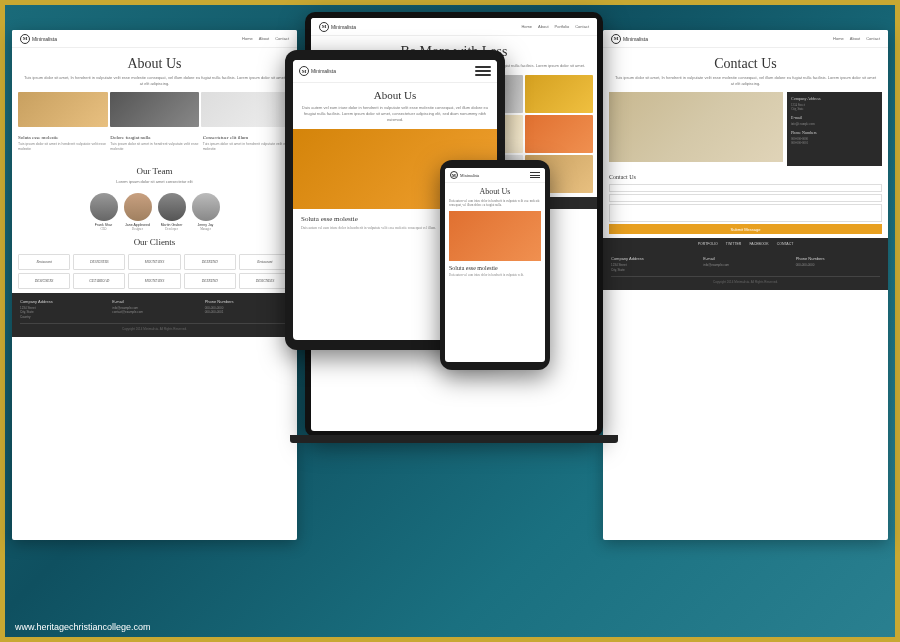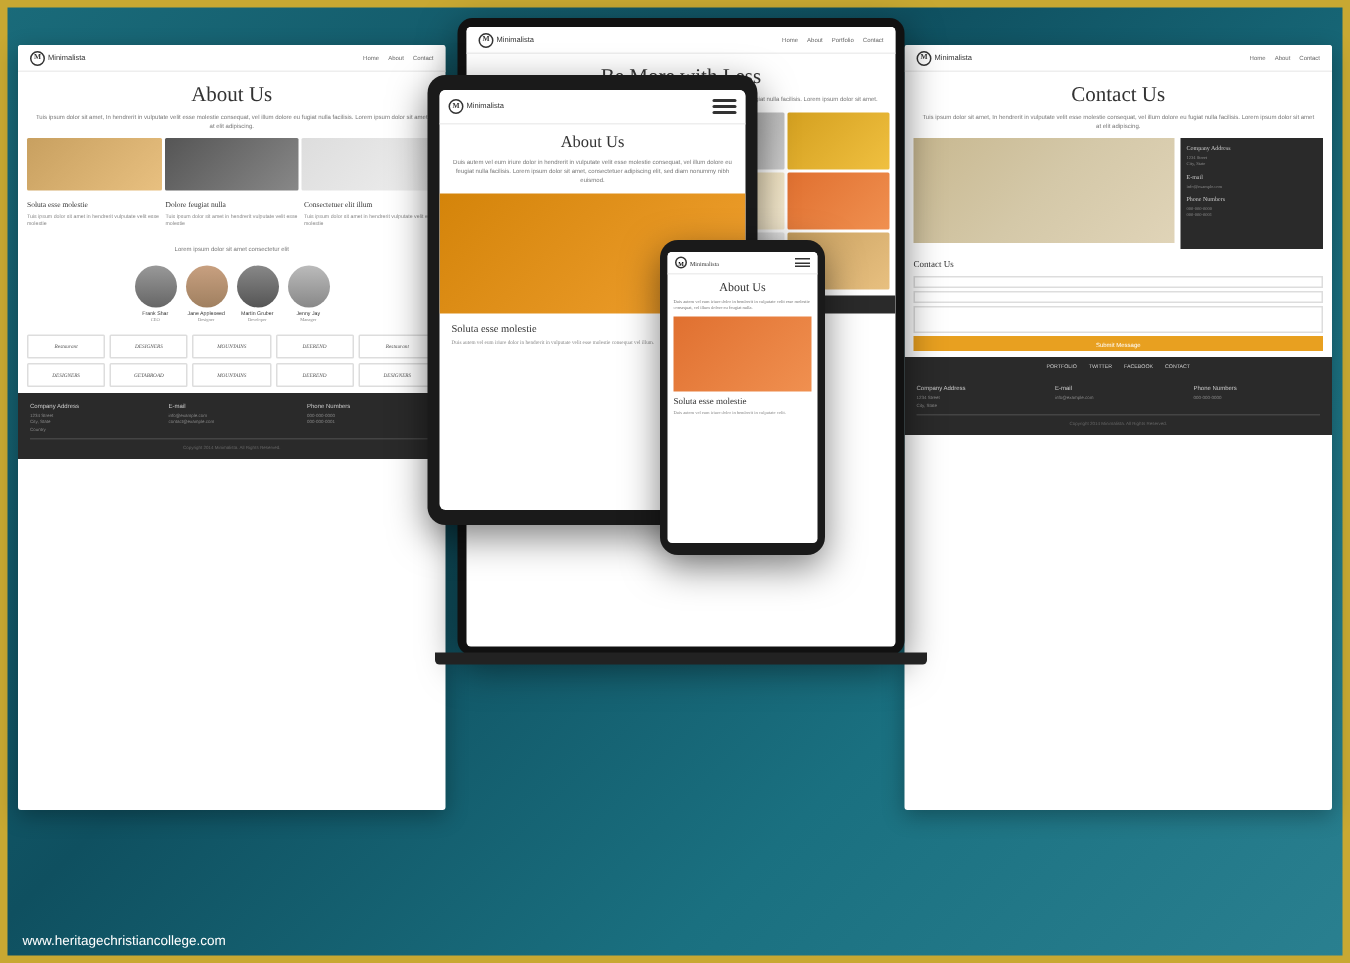--- a/index.html
+++ b/index.html
@@ -602,20 +602,21 @@
         <div class="content-title">Dolore feugiat nulla</div>
         <div class="content-text">Tuis ipsum dolor sit amet in hendrerit vulputate velit esse molestie</div>
       </div>
       <div class="content-block">
         <div class="content-title">Consectetuer elit illum</div>
         <div class="content-text">Tuis ipsum dolor sit amet in hendrerit vulputate velit esse molestie</div>
       </div>
     </div>
   </div>
 
+  <div class="section-heading">Our Team</div>
   <div class="card-subtitle-text" style="text-align:center; padding: 0 10px 4px;">Lorem ipsum dolor sit amet consectetur elit</div>
   <div class="team-row">
     <div class="team-member">
       <div class="team-avatar avatar-1"></div>
       <div class="team-name">Frank Shar</div>
       <div class="team-role">CEO</div>
     </div>
     <div class="team-member">
       <div class="team-avatar avatar-2"></div>
       <div class="team-name">Jane Appleseed</div>
@@ -626,20 +627,21 @@
       <div class="team-name">Martin Gruber</div>
       <div class="team-role">Developer</div>
     </div>
     <div class="team-member">
       <div class="team-avatar avatar-4"></div>
       <div class="team-name">Jenny Jay</div>
       <div class="team-role">Manager</div>
     </div>
   </div>
 
+  <div class="section-heading">Our Clients</div>
   <div class="clients-grid">
     <div class="client-logo">
         <span class="client-text">Restaurant</span>
       </div>
     <div class="client-logo">
         <span class="client-text">DESIGNERS</span>
       </div>
     <div class="client-logo">
         <span class="client-text">MOUNTAINS</span>
       </div>

